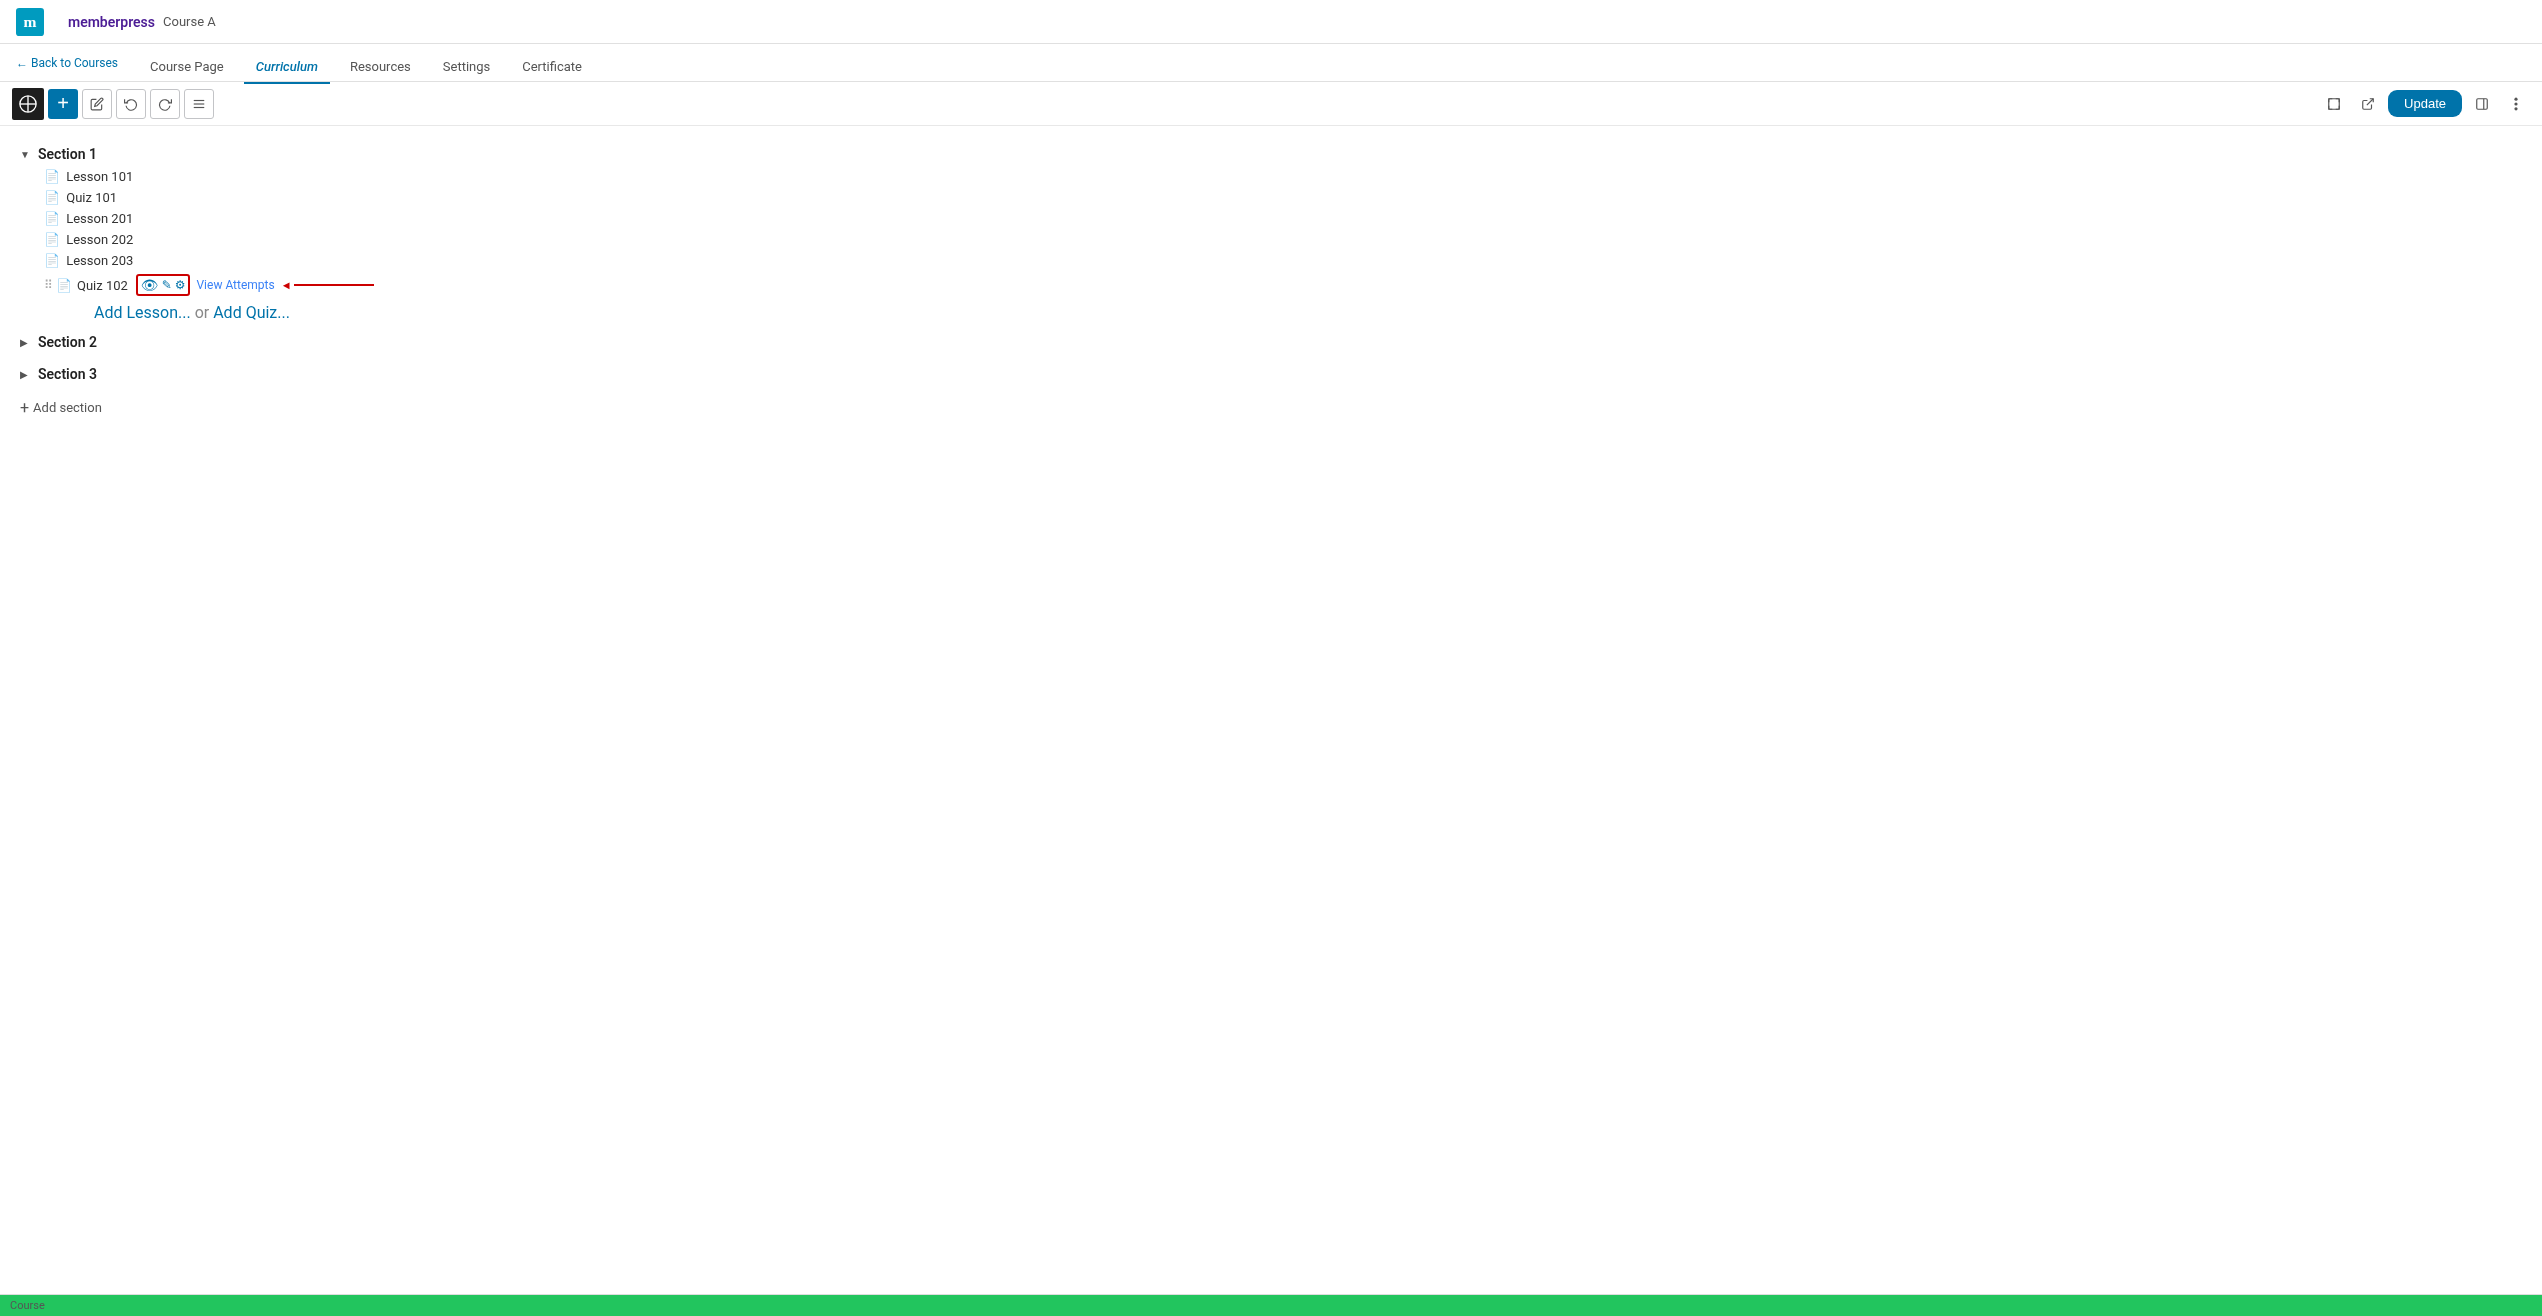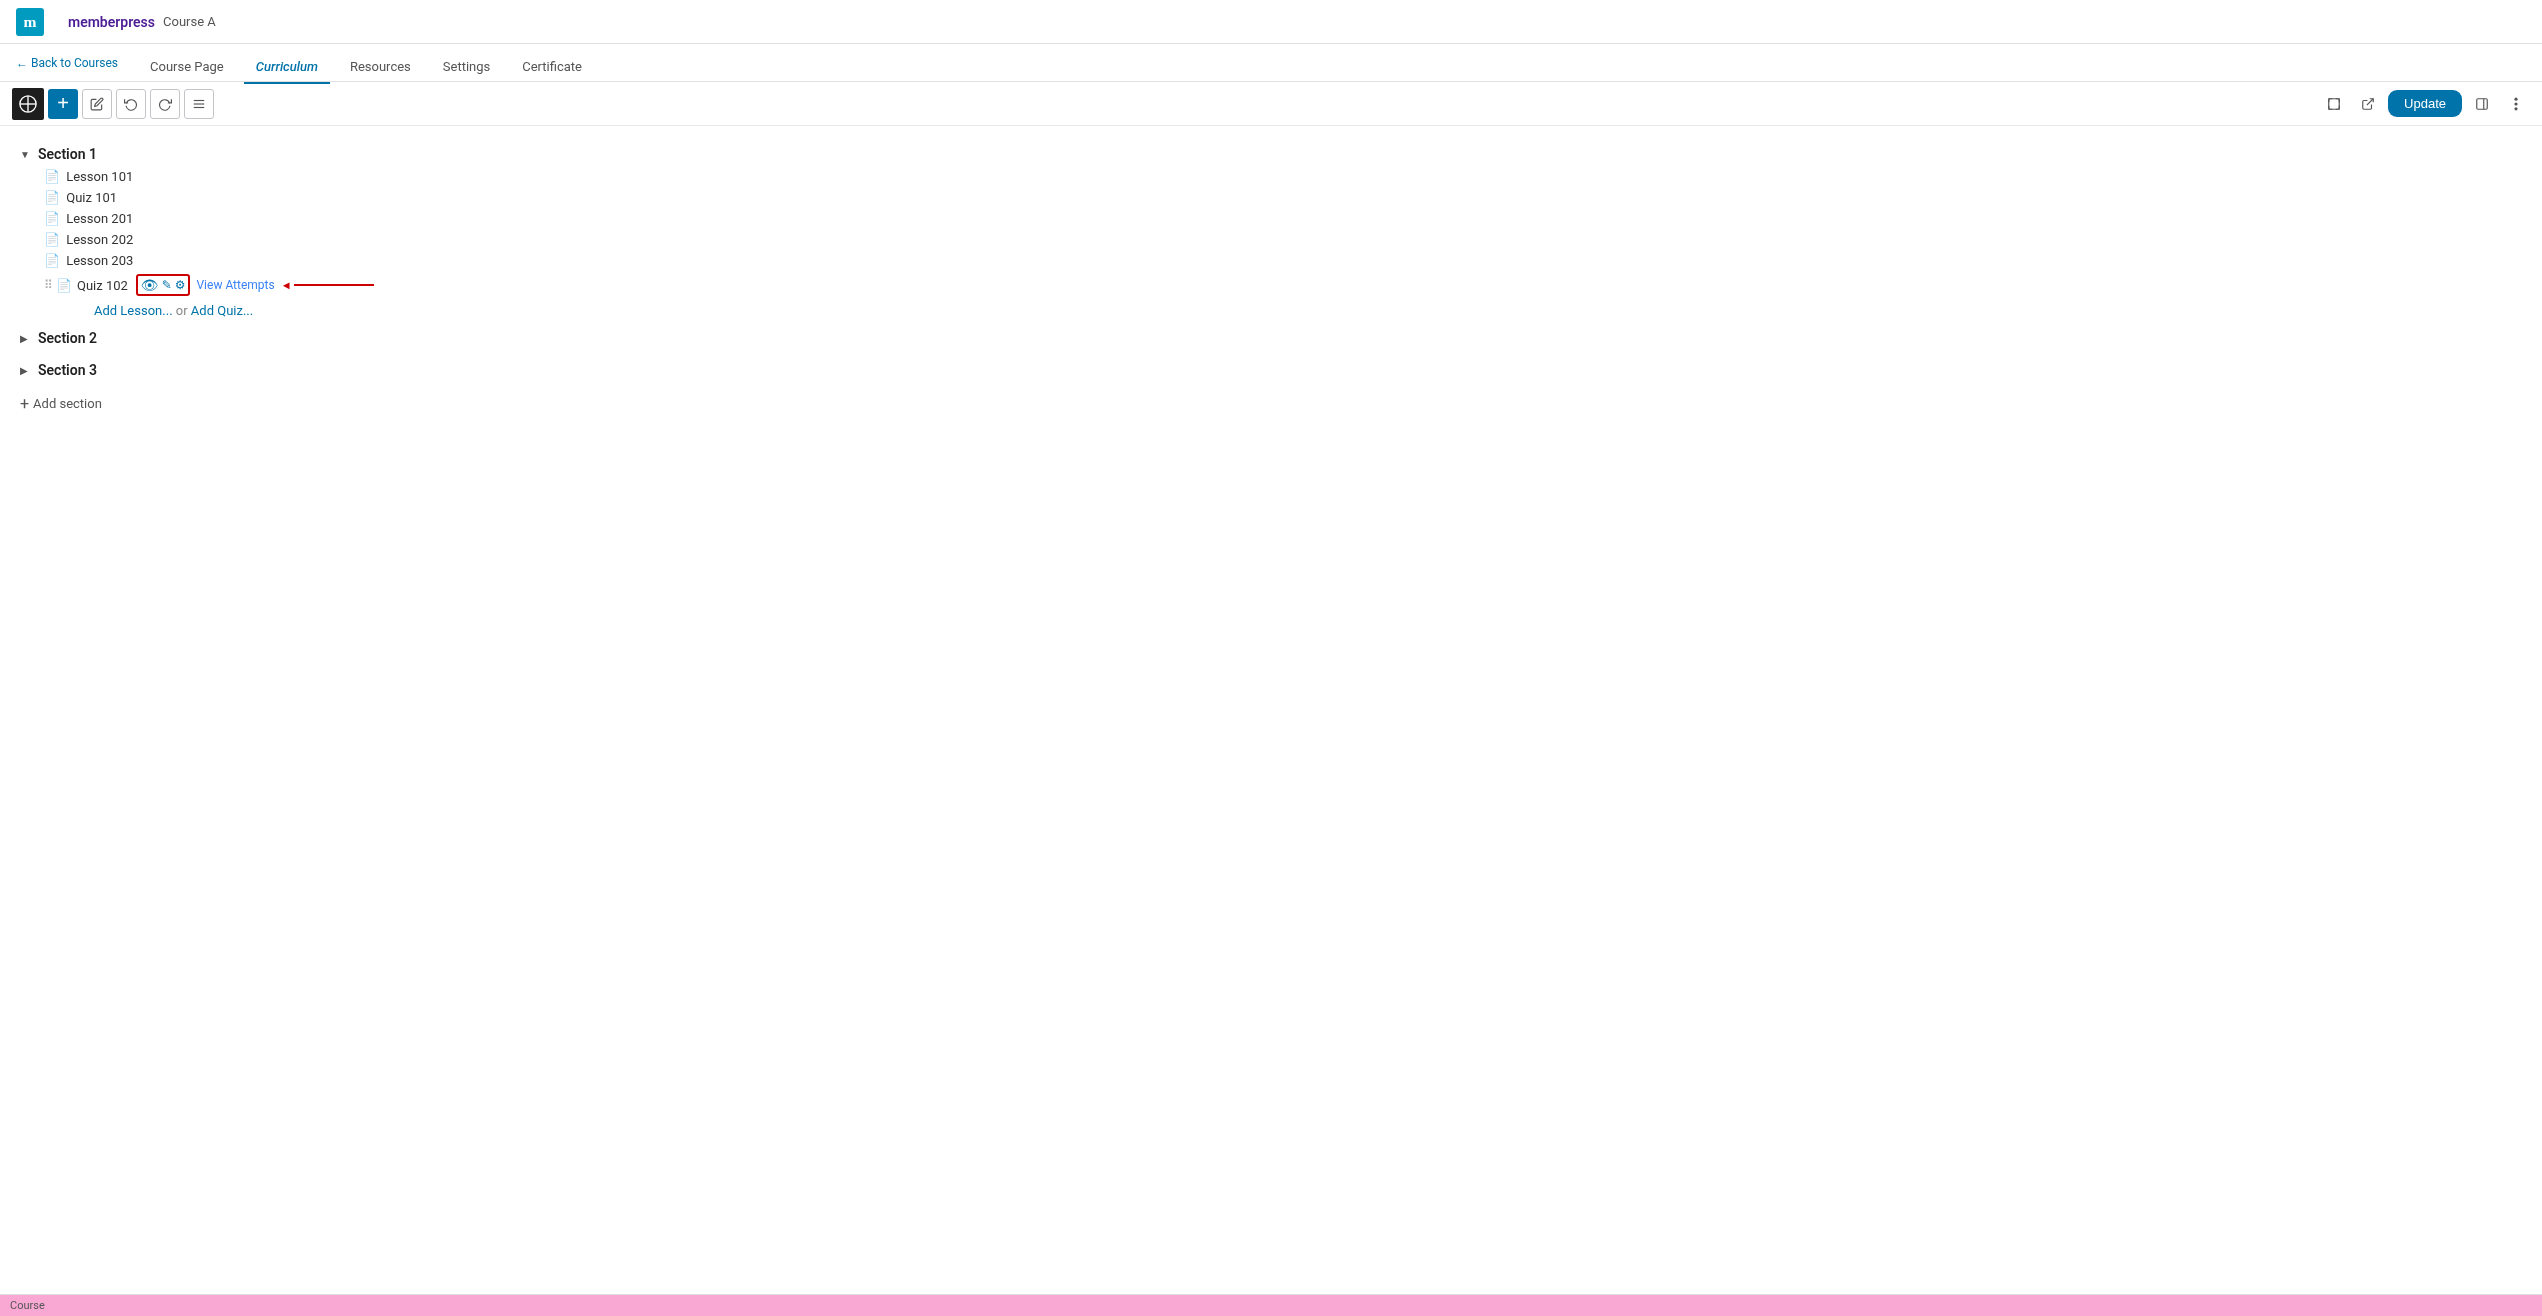--- a/index.html
+++ b/index.html
@@ -231,21 +231,21 @@
       color: #3b82f6;
       font-size: 12px;
       text-decoration: none;
       margin-left: 4px;
     }
     
     
     .add-lesson-row {
       margin-left: 50px;
       margin-top: 4px;
-      font-size: 13px;
+      font-size: 16px;
       color: #888;
     }
     .add-lesson-row a {
       color: #0073aa;
       text-decoration: none;
       cursor: pointer;
     }
     
     
     .add-section {
@@ -263,21 +263,21 @@
       color: #555;
     }
     
     
     .status-bar {
       position: fixed;
       bottom: 0;
       left: 0;
       right: 0;
       height: 22px;
-      background: #f9a8d4;
+      background: #22c55e;
       border-top: 1px solid #ddd;
       display: flex;
       align-items: center;
       padding: 0 10px;
       font-size: 11px;
       color: #555;
     }
     
     
     .view-attempts-box {

